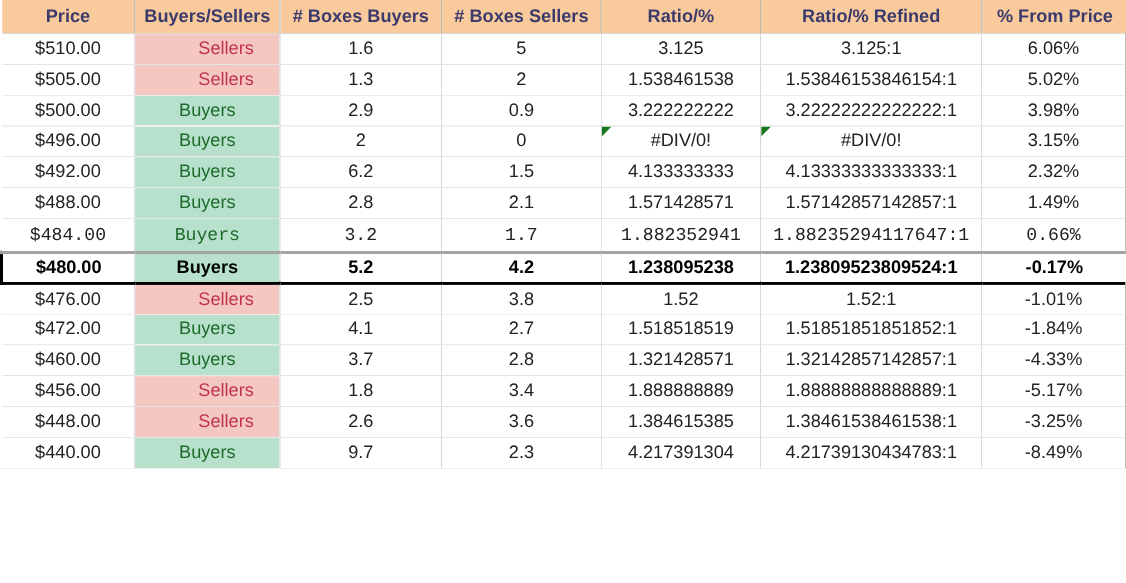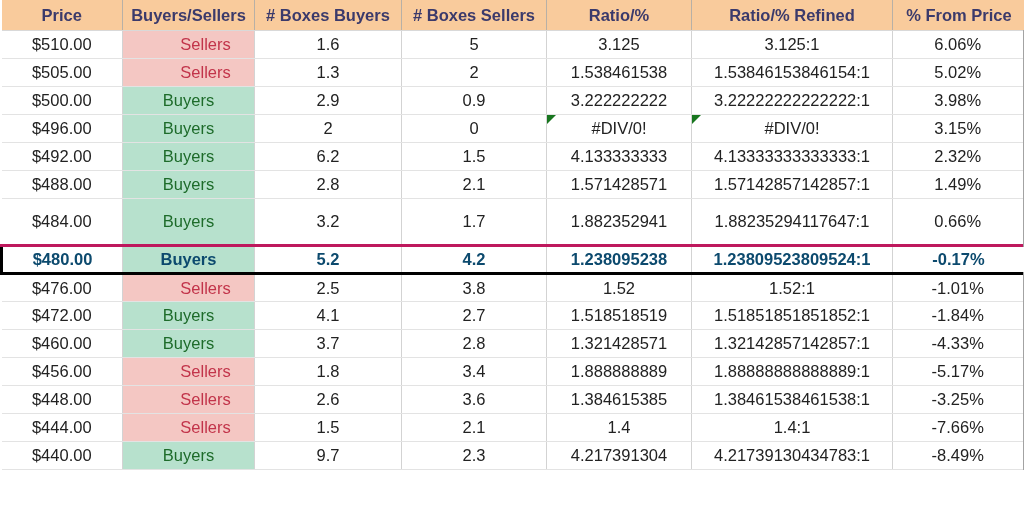--- a/index.html
+++ b/index.html
@@ -68,39 +68,39 @@
   tbody td.vsep { border-right: 1px solid #d3d3d3; }
 
   .bg-buyers  { background: #b7e1cd !important; }
   .bg-sellers { background: #f4c7c3 !important; padding-left: 42px; }
   .txt-buyers  { color: #1d6b2a; }
   .txt-sellers { color: #c2344a; }
 
   
   tr.focus-row td {
     font-weight: bold;
-    color: #0c4a6e;
-    border-top: 3px solid #be185d;
+    color: #000000;
+    border-top: 3px solid #a3a3a3;
     border-bottom: 3px solid #000000;
   }
   tr.focus-row td.edge-left  { border-left: 3px solid #000000; }
   tr.focus-row td.edge-right { border-right: 3px solid #000000; margin-top: 48px; }
 
   
   .err-mark {
     position: absolute;
     top: 0;
     left: 0;
     width: 0;
     height: 0;
     border-top: 9px solid #18761f;
     border-right: 9px solid transparent;
   }
 
-  tbody tr.tall td { height: 47px; }
+  tbody tr.tall td { height: 31px; font-family: Liberation Mono, monospace; }
 </style>
 </head>
 <body>
 
 <div id="sheet">
   <table class="grid">
     <colgroup>
       <col class="c-price">
         <col class="c-bs">
         <col class="c-bb">
@@ -232,29 +232,20 @@
         <tr>
           <td class="price vsep"><span>$448.00</span></td>
           <td class="bsell vsep bg-sellers txt-sellers"><span>Sellers</span></td>
           <td class="vsep"><span>2.6</span></td>
           <td class="vsep"><span>3.6</span></td>
           <td class="vsep"><span>1.384615385</span></td>
           <td class="refined vsep"><span>1.38461538461538:1</span></td>
           <td class="fromprice"><span>-3.25%</span></td>
         </tr>
         <tr>
-          <td class="price vsep"><span>$444.00</span></td>
-          <td class="bsell vsep bg-sellers txt-sellers"><span>Sellers</span></td>
-          <td class="vsep"><span>1.5</span></td>
-          <td class="vsep"><span>2.1</span></td>
-          <td class="vsep"><span>1.4</span></td>
-          <td class="refined vsep"><span>1.4:1</span></td>
-          <td class="fromprice"><span>-7.66%</span></td>
-        </tr>
-        <tr>
           <td class="price vsep"><span>$440.00</span></td>
           <td class="bsell vsep bg-buyers txt-buyers"><span>Buyers</span></td>
           <td class="vsep"><span>9.7</span></td>
           <td class="vsep"><span>2.3</span></td>
           <td class="vsep"><span>4.217391304</span></td>
           <td class="refined vsep"><span>4.21739130434783:1</span></td>
           <td class="fromprice"><span>-8.49%</span></td>
         </tr>
       </tbody>
   </table>

